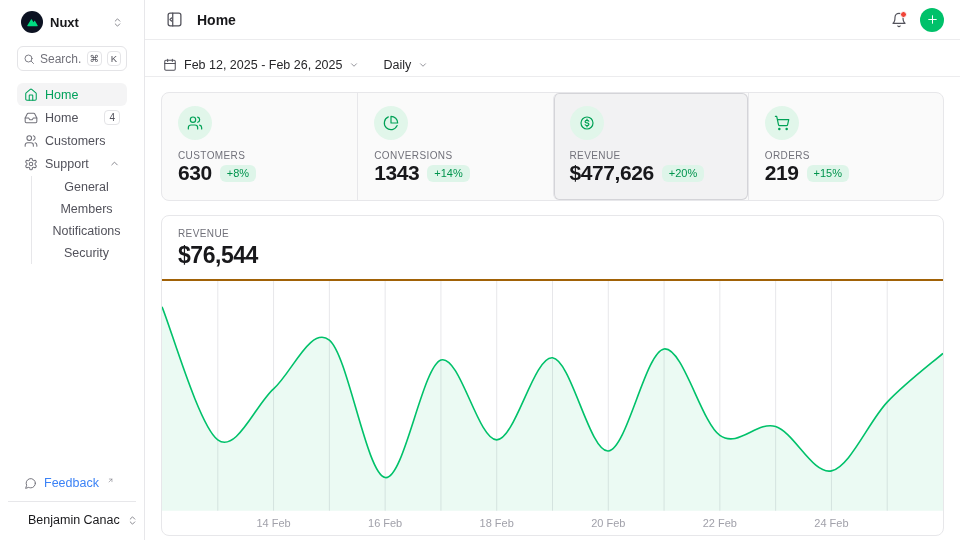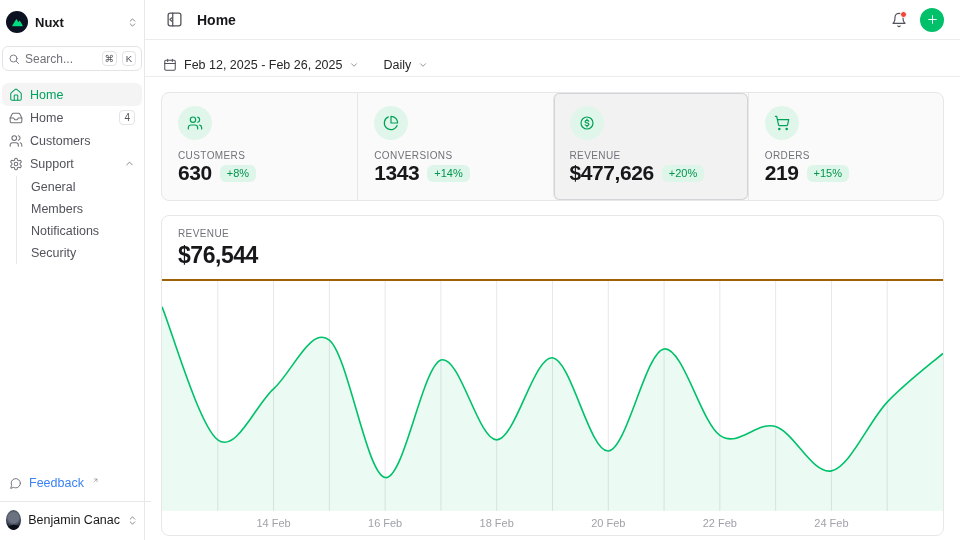--- a/index.html
+++ b/index.html
@@ -2,38 +2,38 @@
 <html><head>
 <meta charset="utf-8">
 <style>
   * { box-sizing: border-box; margin: 0; padding: 0; }
   html,body { width:960px; height:540px; overflow:hidden; }
   body { font-family:"Liberation Sans", sans-serif; background:#fff; color:#18181b; display:flex; font-size:13px; }
   svg { display:block; }
   .ic { stroke:currentColor; fill:none; stroke-width:1.8; stroke-linecap:round; stroke-linejoin:round; }
 
   
-  .sidebar { width:145px; min-width:145px; border-right:1px solid #e7e7ea; display:flex; flex-direction:column; padding:8px 2px; }
+  .sidebar { width:145px; min-width:145px; border-right:1px solid #e7e7ea; display:flex; flex-direction:column; padding:8px 17px; }
   .ws-row { display:flex; align-items:center; gap:7px; padding:3px 4px; border-radius:6px; cursor:pointer; }
   .ws-logo { width:22px; height:22px; border-radius:50%; background:#0c1222; display:flex; align-items:center; justify-content:center; }
   .ws-name { font-size:13px; font-weight:600; }
   .ws-row .sel { margin-left:auto; color:#71717a; }
   .search { margin-top:10px; height:25px; border:1px solid #e4e4e7; border-radius:6px; background:#fff; display:flex; align-items:center; gap:5px; padding:0 5px; color:#71717a; }
   .search input { flex:1; min-width:0; border:none; outline:none; font-family:inherit; font-size:12px; color:#000000; background:transparent; }
   .search input::placeholder { color:#71717a; }
   .kbd { font-size:9.5px; color:#52525b; border:1px solid #e4e4e7; border-radius:4px; background:#fff; min-width:14px; height:15px; line-height:14px; text-align:center; padding:0 2px; }
   .nav { margin-top:12px; }
   .nav-item { display:flex; align-items:center; gap:7px; height:23px; padding:0 7px; border-radius:6px; font-size:12.5px; color:#52525b; cursor:pointer; }
   .nav-item .nic { color:#71717a; display:flex; }
   .nav-item.active { background:#f4f4f5; color:#00a15b; font-weight:500; }
   .nav-item.active .nic { color:#00a15b; }
   .badge4 { margin-left:auto; font-size:10px; color:#52525b; border:1px solid #e4e4e7; border-radius:4px; padding:0 4px; height:15px; line-height:14px; background:#fff; }
   .nav-item .chev { margin-left:auto; color:#71717a; display:flex; }
   .subnav { margin-left:14px; border-left:1px solid #e7e7ea; margin-top:1px; }
-  .sub-item { height:22px; line-height:22px; padding-left:14px; font-size:12.5px; color:#52525b; cursor:pointer; }
+  .sub-item { height:22px; line-height:22px; padding-left:14px; font-size:12.5px; color:#52525b; cursor:pointer;text-align:center; }
   .flex-fill { flex:1; }
   .foot-link { display:flex; align-items:flex-start; gap:7px; height:22px; padding:0 7px; font-size:12.5px; color:#3b82f6; cursor:pointer; align-items:center; }
   .foot-link .nic { color:#71717a; display:flex; }
   .ext { color:#71717a; margin-left:1px; margin-top:-6px; }
   .user-row { border-top:1px solid #e7e7ea; margin:7px -9px 0; padding:8px 13px 2px; display:flex; align-items:center; gap:7px; cursor:pointer; }
   .avatar { width:20px; height:20px; border-radius:50%; background:radial-gradient(circle at 50% 38%, #6b7280 0 35%, #111827 70%); display:flex; align-items:flex-end; justify-content:center; overflow:hidden; }
   .user-name { font-size:12.5px; font-weight:500; white-space:nowrap; }
   .user-row .sel { margin-left:auto; color:#71717a; }
 
   

